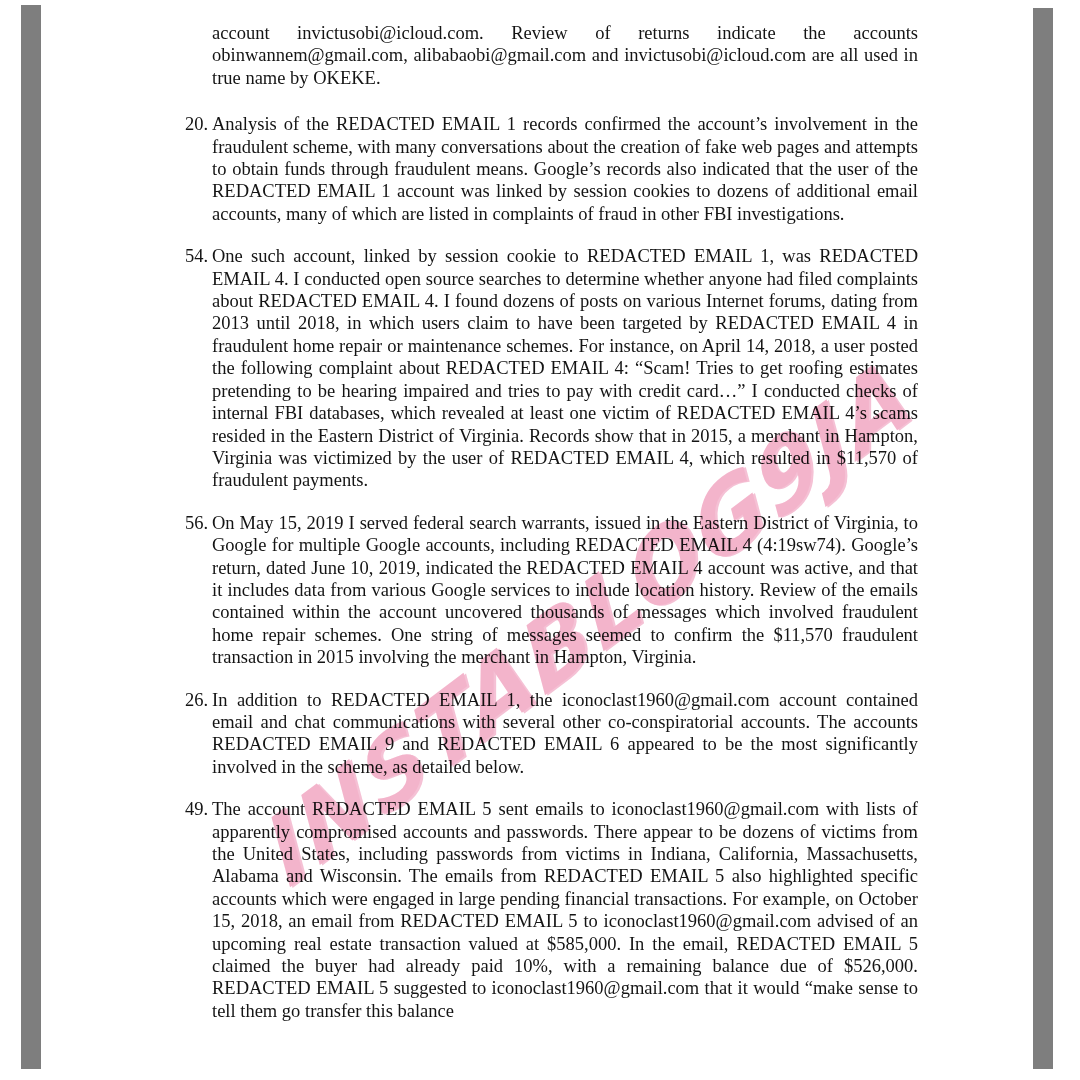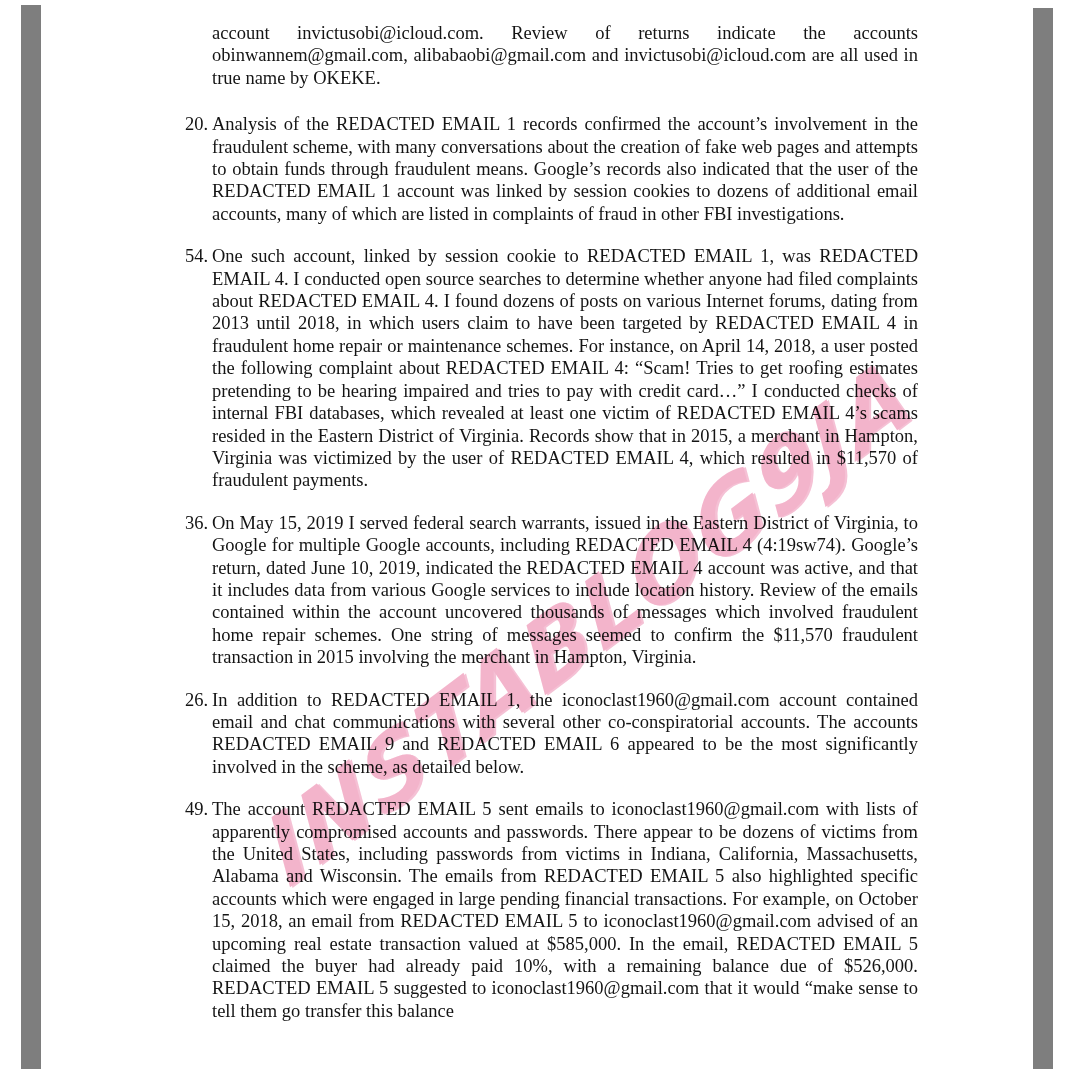--- a/index.html
+++ b/index.html
@@ -86,21 +86,21 @@
       <span class="num">20.</span>
       <span class="ptext">Analysis of the REDACTED EMAIL 1 records confirmed the account’s involvement in the fraudulent scheme, with many conversations about the creation of fake web pages and attempts to obtain funds through fraudulent means. Google’s records also indicated that the user of the REDACTED EMAIL 1 account was linked by session cookies to dozens of additional email accounts, many of which are listed in complaints of fraud in other FBI investigations.</span>
     </div>
 
     <div class="para">
       <span class="num">54.</span>
       <span class="ptext">One such account, linked by session cookie to REDACTED EMAIL 1, was REDACTED EMAIL 4. I conducted open source searches to determine whether anyone had filed complaints about REDACTED EMAIL 4. I found dozens of posts on various Internet forums, dating from 2013 until 2018, in which users claim to have been targeted by REDACTED EMAIL 4 in fraudulent home repair or maintenance schemes. For instance, on April 14, 2018, a user posted the following complaint about REDACTED EMAIL 4: “Scam! Tries to get roofing estimates pretending to be hearing impaired and tries to pay with credit card…” I conducted checks of internal FBI databases, which revealed at least one victim of REDACTED EMAIL 4’s scams resided in the Eastern District of Virginia. Records show that in 2015, a merchant in Hampton, Virginia was victimized by the user of REDACTED EMAIL 4, which resulted in $11,570 of fraudulent payments.</span>
     </div>
 
     <div class="para">
-      <span class="num">36.</span>
+      <span class="num">56.</span>
       <span class="ptext">On May 15, 2019 I served federal search warrants, issued in the Eastern District of Virginia, to Google for multiple Google accounts, including REDACTED EMAIL 4 (4:19sw74). Google’s return, dated June 10, 2019, indicated the REDACTED EMAIL 4 account was active, and that it includes data from various Google services to include location history. Review of the emails contained within the account uncovered thousands of messages which involved fraudulent home repair schemes. One string of messages seemed to confirm the $11,570 fraudulent transaction in 2015 involving the merchant in Hampton, Virginia.</span>
     </div>
 
     <div class="para">
       <span class="num">26.</span>
       <span class="ptext">In addition to REDACTED EMAIL 1, the iconoclast1960@gmail.com account contained email and chat communications with several other co-conspiratorial accounts. The accounts REDACTED EMAIL 9 and REDACTED EMAIL 6 appeared to be the most significantly involved in the scheme, as detailed below.</span>
     </div>
 
     <div class="para">
       <span class="num">49.</span>

